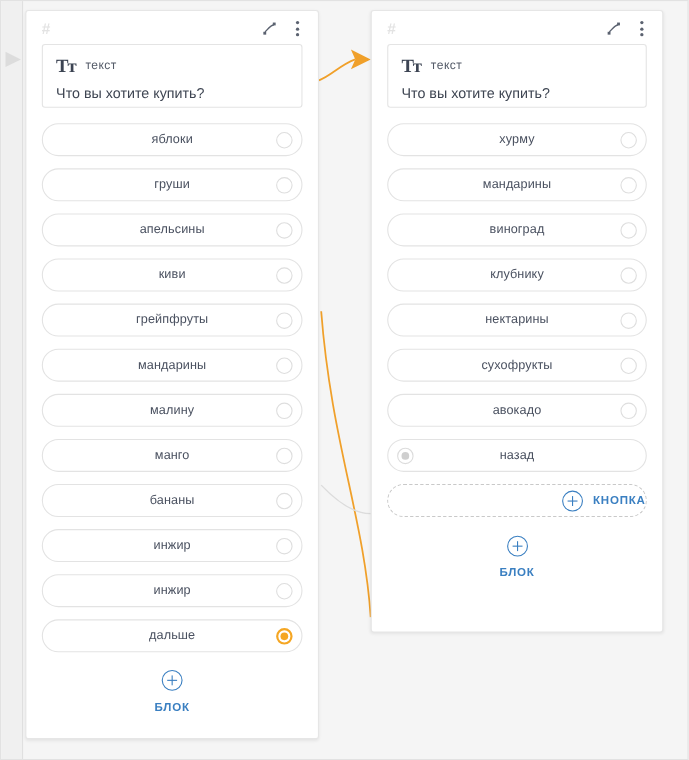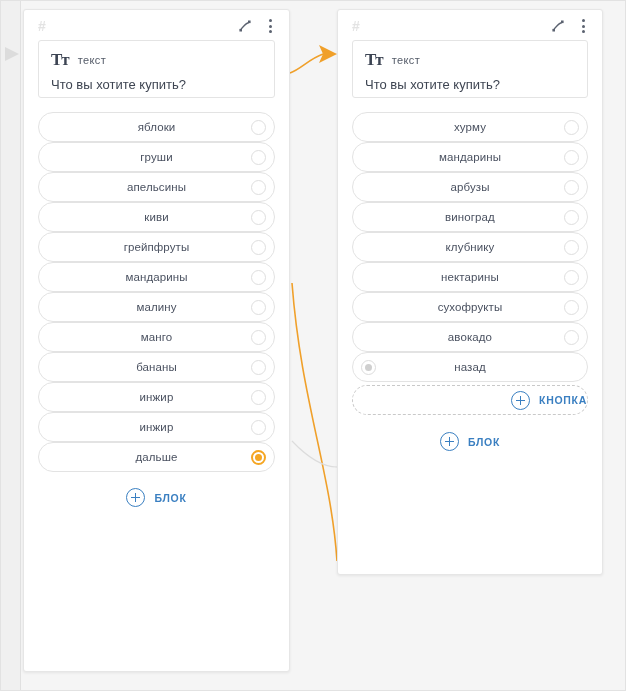--- a/index.html
+++ b/index.html
@@ -135,20 +135,21 @@
 
   
   .options {
     margin: 14px 14px 0 14px;
   }
   .pill {
     position: relative;
     height: 30px;
     border: 1px solid #e3e3e3;
     border-radius: 16px;
+    margin-bottom: 11px;
     display: flex;
     align-items: center;
     justify-content: center;
     background: #fff;
     box-sizing: border-box;
     cursor: pointer;
   }
   .pill-label {
     font-size: 11.5px;
     color: #4a5160;
@@ -238,20 +239,21 @@
     border-radius: 16px;
     display: flex;
     align-items: center;
     justify-content: flex-end;
     gap: 9px;
     cursor: pointer;
     box-sizing: border-box;
   }
   .add-block {
     margin-top: 17px;
+    flex-direction: column;
   }
   .add-block-left {
     margin-top: 16px;
   }
 </style>
 </head>
 <body>
 
 <div id="canvas">
 
@@ -389,24 +391,20 @@
         <div class="pill">
           <span class="radio"></span>
           <span class="pill-label">хурму</span>
         </div>
         <div class="pill">
           <span class="radio"></span>
           <span class="pill-label">мандарины</span>
         </div>
         <div class="pill">
           <span class="radio"></span>
-          <span class="pill-label">арбузы</span>
-        </div>
-        <div class="pill">
-          <span class="radio"></span>
           <span class="pill-label">виноград</span>
         </div>
         <div class="pill">
           <span class="radio"></span>
           <span class="pill-label">клубнику</span>
         </div>
         <div class="pill">
           <span class="radio"></span>
           <span class="pill-label">нектарины</span>
         </div>

